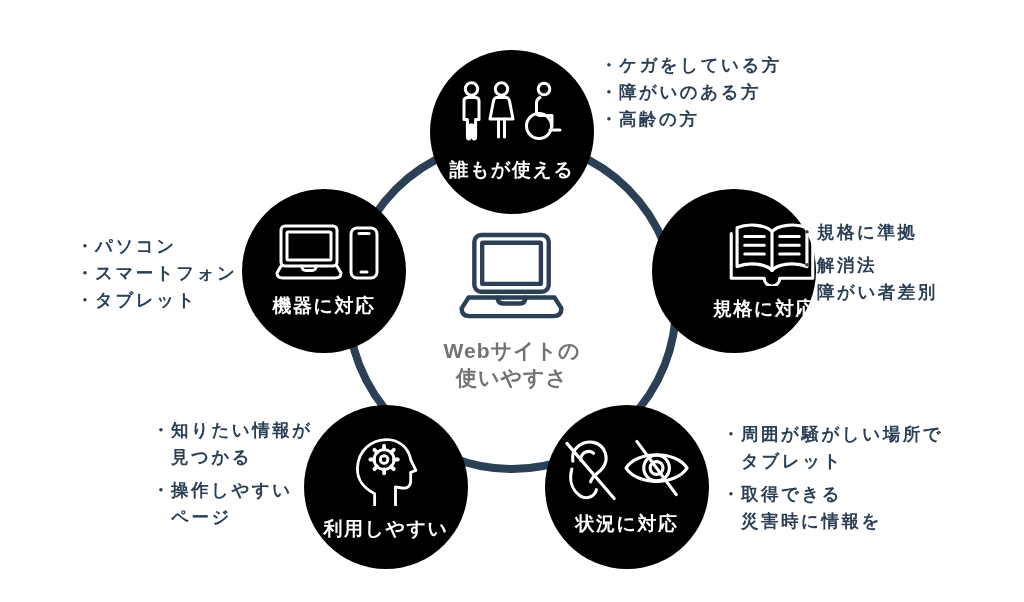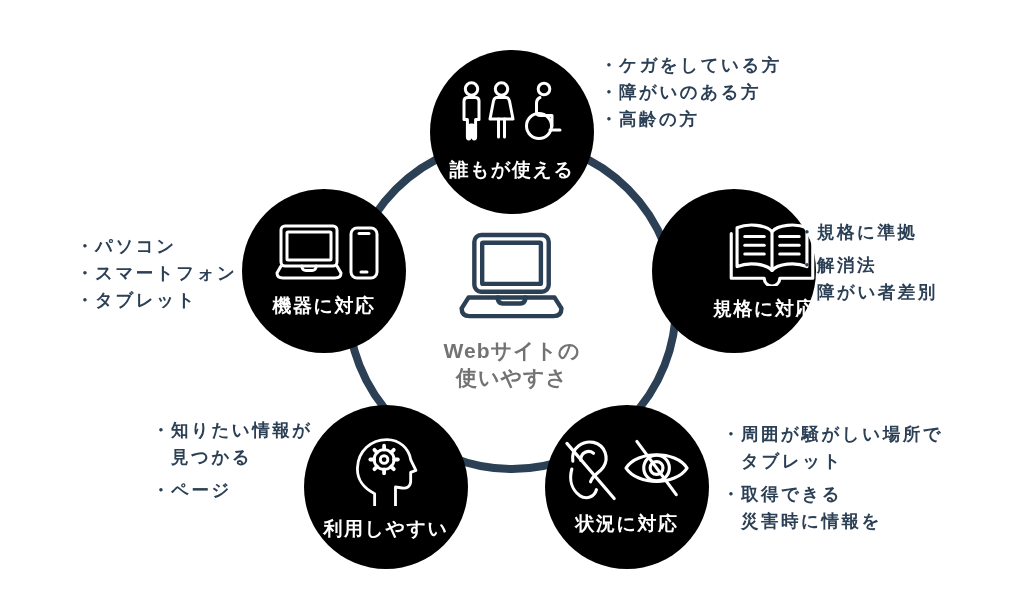--- a/index.html
+++ b/index.html
@@ -200,20 +200,21 @@
     <div class="bullet">
       <span class="mk">・</span>
       <span class="bl">
         <span class="ln">知りたい情報が</span>
         <span class="ln">見つかる</span>
       </span>
     </div>
     <div class="bullet">
       <span class="mk">・</span>
       <span class="bl">
+        <span class="ln">操作しやすい</span>
         <span class="ln">ページ</span>
       </span>
     </div>
   </div>
 
   <div class="list spaced" style="left:722px;top:421px;">
     <div class="bullet">
       <span class="mk">・</span>
       <span class="bl">
         <span class="ln">周囲が騒がしい場所で</span>

